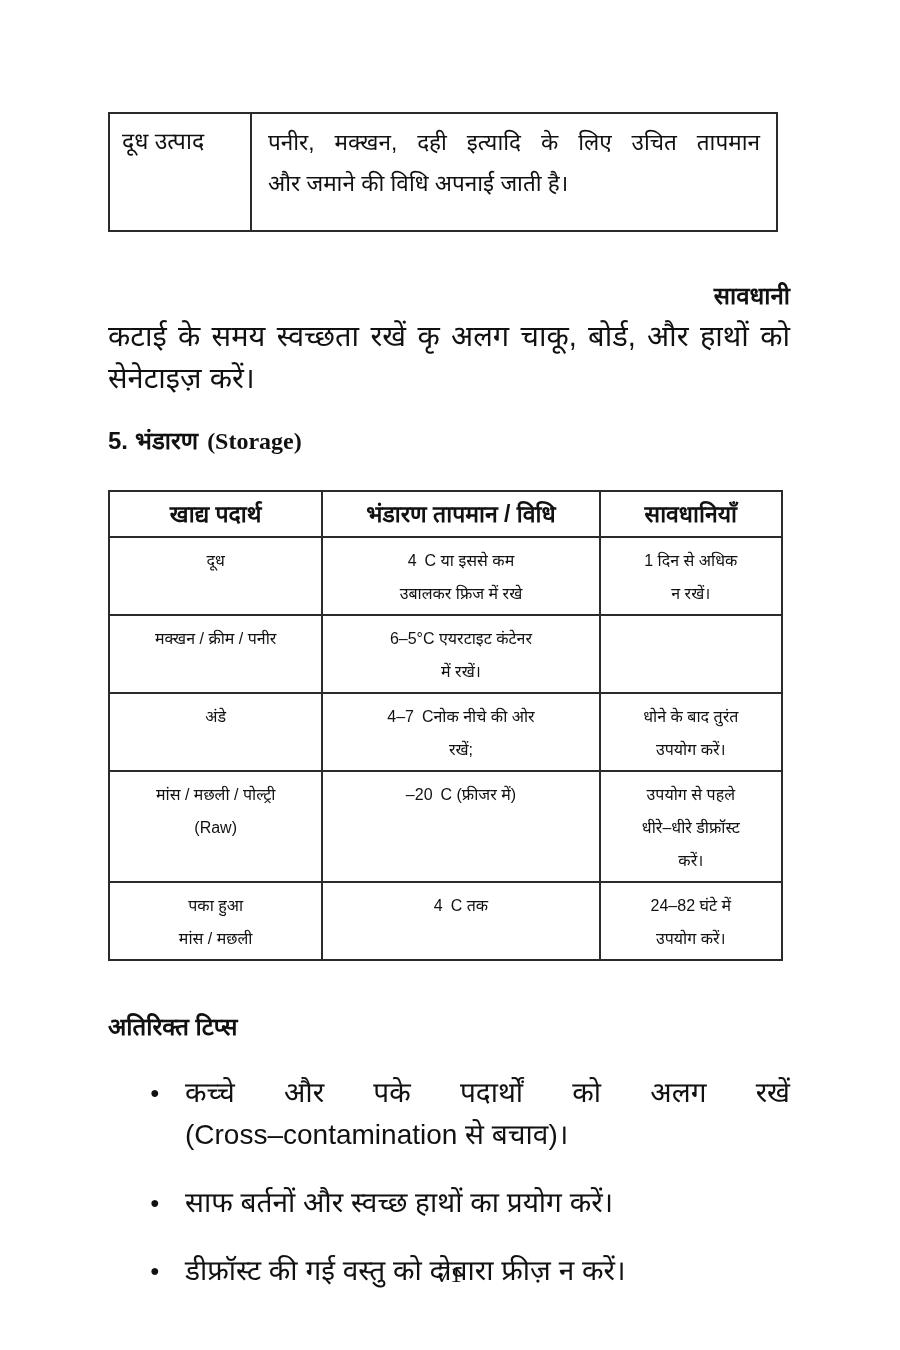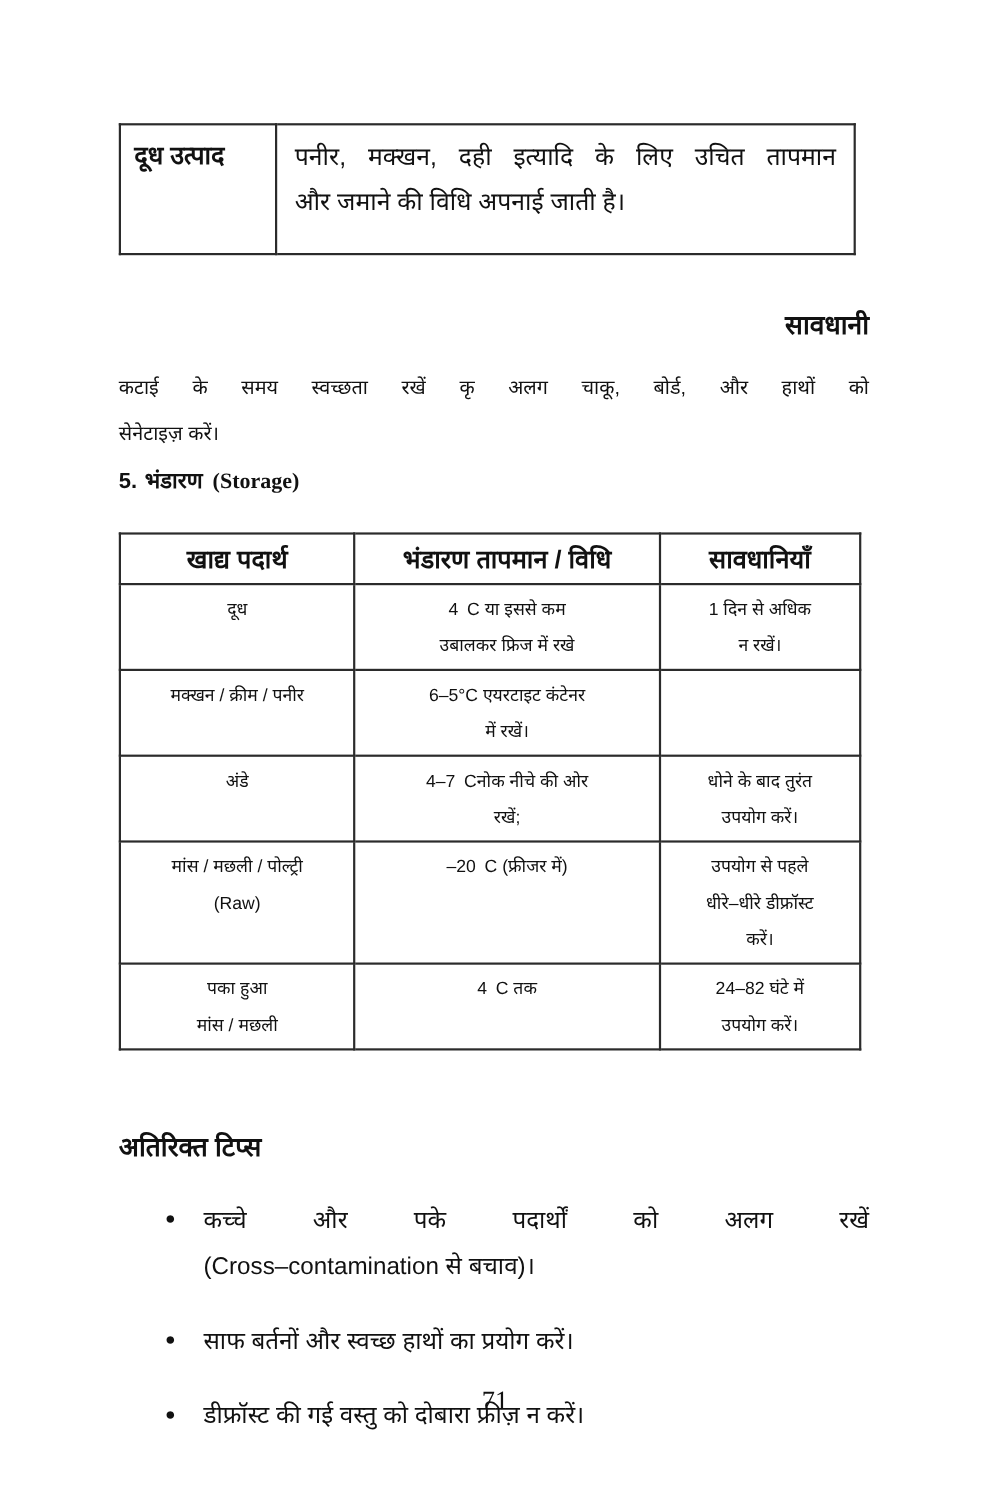--- a/index.html
+++ b/index.html
@@ -18,21 +18,21 @@
   table.def-table {
     width:670px;
     border-collapse:collapse;
   }
   table.def-table td {
     border:2px solid #2b2b2b;
     vertical-align:top;
   }
   td.def-term {
     width:142px;
-    font-weight:700;
+    font-weight:400;
     font-size:23px;
     padding:10px 10px 0 12px;
     height:102px;
   }
   td.def-body {
     font-size:22.5px;
     line-height:41px;
     padding:8px 16px 26px 16px;
   }
   .stretch {
@@ -43,30 +43,30 @@
   .plainline { display:block; }
 
   
   .caution-heading {
     margin-top:46px;
     font-size:24px;
     font-weight:700;
     text-align:right;
   }
   .caution-body {
-    margin-top:20px;
+    margin-top:4px;
     width:682px;
-    font-size:18px;
+    font-size:29px;
     line-height:42px;
   }
 
   
   .storage-heading {
-    margin-top:8px;
-    font-size:20px;
+    margin-top:24px;
+    font-size:24px;
     font-weight:700;
   }
   .storage-heading .num { margin-right:7px; }
   .storage-heading .hi  { margin-right:9px; }
   .serif { font-family:"Liberation Serif", serif; }
 
   table.storage-table {
     margin-top:34px;
     width:675px;
     border-collapse:collapse;
@@ -88,38 +88,38 @@
     font-size:16px;
     line-height:33px;
     padding:6px 6px 4px 6px;
   }
   col.c1 { width:31.7%; }
   col.c2 { width:41.2%; }
   col.c3 { width:27.1%; }
 
   
   .tips-heading {
-    margin-top:70px;
+    margin-top:48px;
     font-size:24px;
     font-weight:700;
   }
   ul.tips-list { list-style:none; margin-top:30px; }
   ul.tips-list li {
     display:flex;
     margin-bottom:26px;
   }
   .bullet {
     flex:0 0 35px;
     margin-left:42px;
     font-size:16px;
     line-height:42px;
   }
   .tip-text {
     flex:1;
-    font-size:22px;
+    font-size:28px;
     line-height:42px;
   }
 
   
   .page-number {
     position:absolute;
     left:0; right:0;
     bottom:62px;
     text-align:center;
     font-family:"Liberation Serif", serif;

